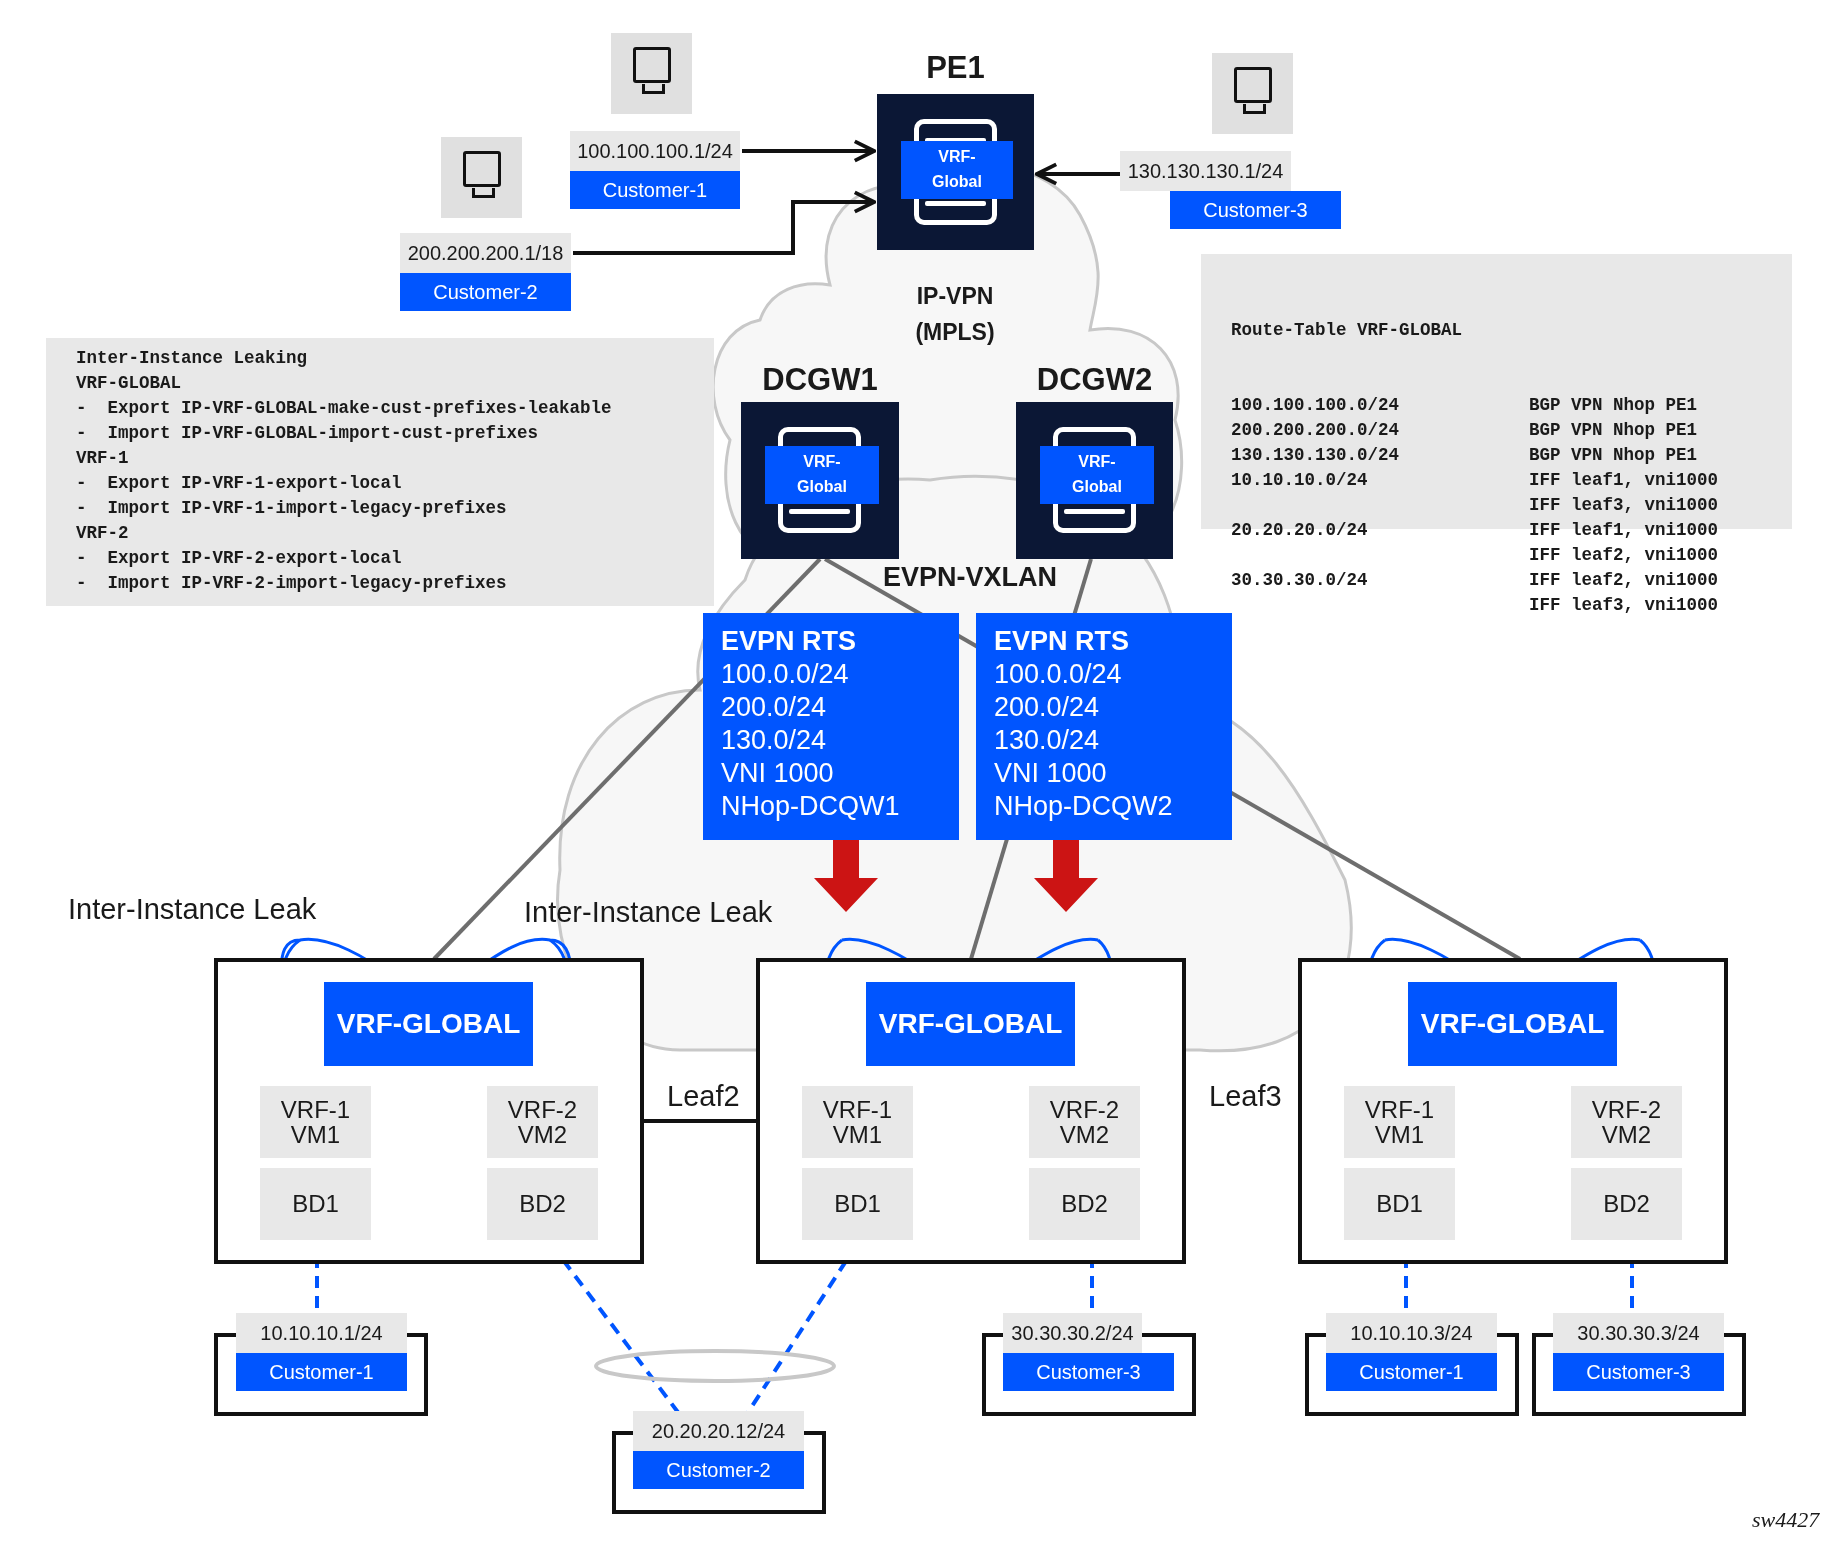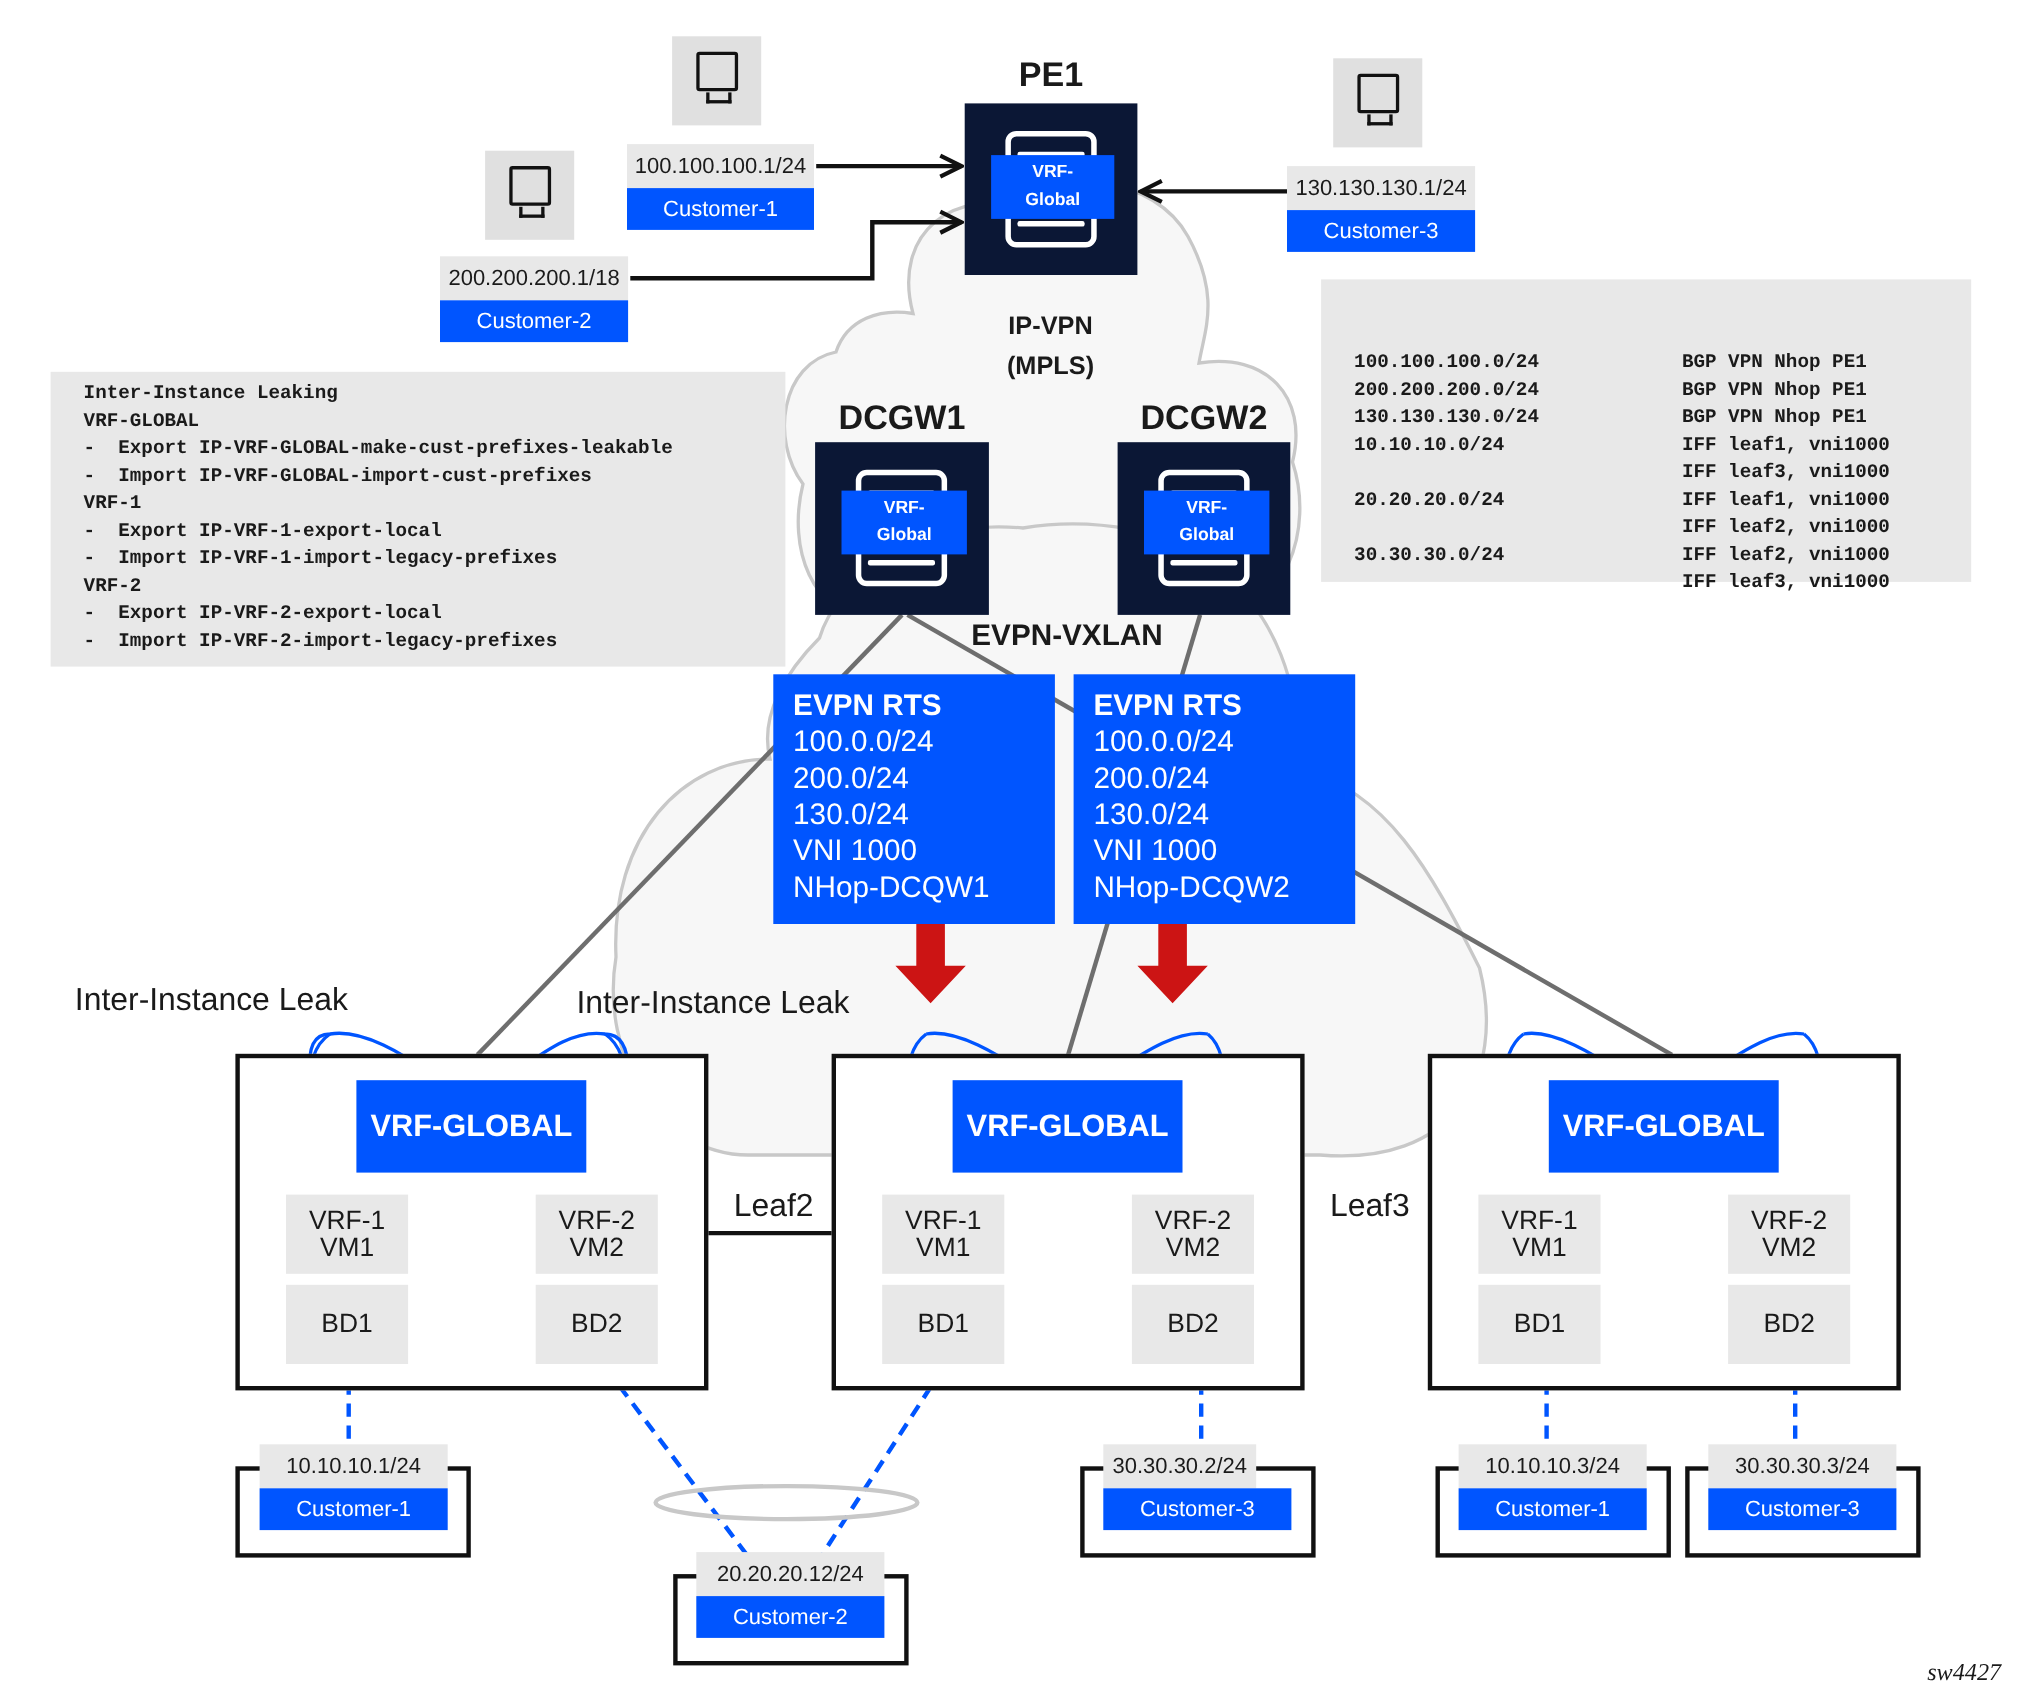--- a/index.html
+++ b/index.html
@@ -101,32 +101,33 @@
   </div>
 <div class="monitor" style="left:1212px; top:53px;">
     <div class="screen"></div>
     <div class="stand"></div>
   </div>
 
 <div class="ip-label" style="left:570px; top:131px; width:170px;">100.100.100.1/24</div>
 <div class="cust-label" style="left:570px; top:171px; width:170px;">Customer-1</div>
 <div class="ip-label" style="left:400px; top:233px; width:171px;">200.200.200.1/18</div>
 <div class="cust-label" style="left:400px; top:273px; width:171px;">Customer-2</div>
-<div class="ip-label" style="left:1170px; top:151px; width:171px;">130.130.130.1/24</div>
+<div class="ip-label" style="left:1120px; top:151px; width:171px;">130.130.130.1/24</div>
 <div class="cust-label" style="left:1170px; top:191px; width:171px;">Customer-3</div>
 
 <div class="cloud-label" style="left:880px; top:278px; width:150px; font-size:23px; line-height:36px;">
   <div>IP-VPN</div>
   <div>(MPLS)</div>
 </div>
 <div class="cloud-label" style="left:870px; top:562px; width:200px; font-size:27px;">EVPN-VXLAN</div>
 
 <div class="mono-box" style="left:46px; top:338px; width:668px; height:268px; padding:8px 0 0 30px; box-sizing:border-box;"><div>Inter-Instance Leaking</div><div>VRF-GLOBAL</div><div>-  Export IP-VRF-GLOBAL-make-cust-prefixes-leakable</div><div>-  Import IP-VRF-GLOBAL-import-cust-prefixes</div><div>VRF-1</div><div>-  Export IP-VRF-1-export-local</div><div>-  Import IP-VRF-1-import-legacy-prefixes</div><div>VRF-2</div><div>-  Export IP-VRF-2-export-local</div><div>-  Import IP-VRF-2-import-legacy-prefixes</div></div>
 
 <div class="mono-box" style="left:1201px; top:254px; width:591px; height:275px; padding:14px 0 0 30px; box-sizing:border-box;">
+  <div>Route-Table VRF-GLOBAL</div>
   <div id="route-rows"><div style="display: flex;"><span style="width: 298px; display: inline-block;">100.100.100.0/24</span><span>BGP VPN Nhop PE1</span></div><div style="display: flex;"><span style="width: 298px; display: inline-block;">200.200.200.0/24</span><span>BGP VPN Nhop PE1</span></div><div style="display: flex;"><span style="width: 298px; display: inline-block;">130.130.130.0/24</span><span>BGP VPN Nhop PE1</span></div><div style="display: flex;"><span style="width: 298px; display: inline-block;">10.10.10.0/24</span><span>IFF leaf1, vni1000</span></div><div style="display: flex;"><span style="width: 298px; display: inline-block;"></span><span>IFF leaf3, vni1000</span></div><div style="display: flex;"><span style="width: 298px; display: inline-block;">20.20.20.0/24</span><span>IFF leaf1, vni1000</span></div><div style="display: flex;"><span style="width: 298px; display: inline-block;"></span><span>IFF leaf2, vni1000</span></div><div style="display: flex;"><span style="width: 298px; display: inline-block;">30.30.30.0/24</span><span>IFF leaf2, vni1000</span></div><div style="display: flex;"><span style="width: 298px; display: inline-block;"></span><span>IFF leaf3, vni1000</span></div></div>
 </div>
 
 <div class="node-title" style="left:741px; top:362px; width:158px;">DCGW1</div>
 <div class="router" style="left:741px; top:402px; width:158px; height:157px;">
   <div class="dev" style="left:37px; top:25px; width:73px; height:96px;">
     <div class="bar" style="top:14px;"></div>
     <div class="bar" style="bottom:14px;"></div>
   </div>
   <div class="vrf" style="left:24px; top:44px; width:114px; height:55px; white-space:pre;">VRF-

